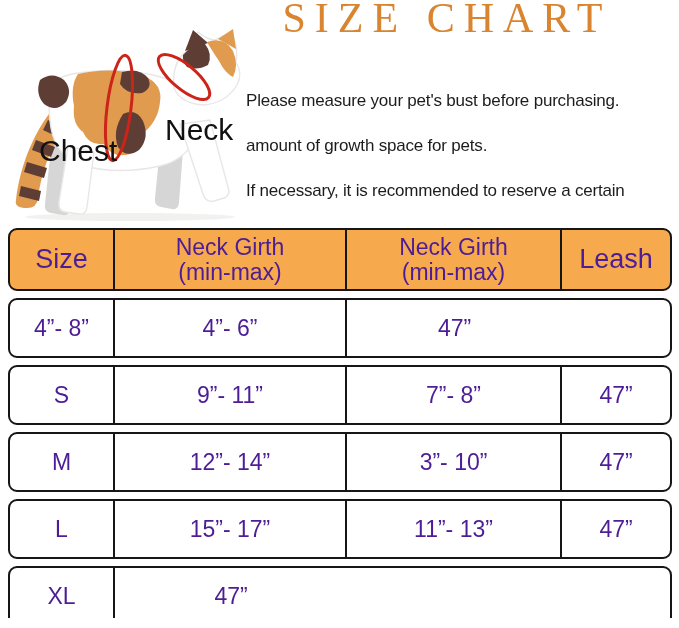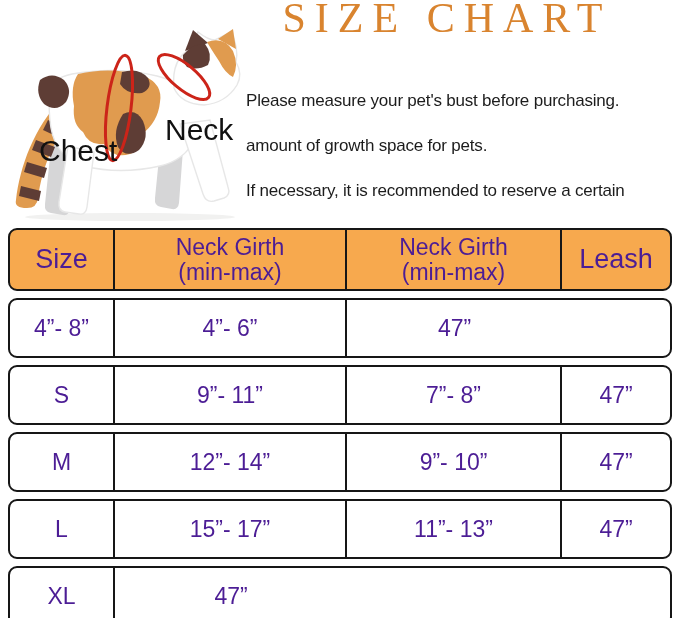--- a/index.html
+++ b/index.html
@@ -129,21 +129,21 @@
     <div class="t-row">
       <div class="cell">S</div>
       <div class="cell">9”- 11”</div>
       <div class="cell">7”- 8”</div>
       <div class="cell last">47”</div>
     </div>
 
     <div class="t-row">
       <div class="cell">M</div>
       <div class="cell">12”- 14”</div>
-      <div class="cell">9”- 10”</div>
+      <div class="cell">3”- 10”</div>
       <div class="cell last">47”</div>
     </div>
 
     <div class="t-row">
       <div class="cell">L</div>
       <div class="cell">15”- 17”</div>
       <div class="cell">11”- 13”</div>
       <div class="cell last">47”</div>
     </div>
 

